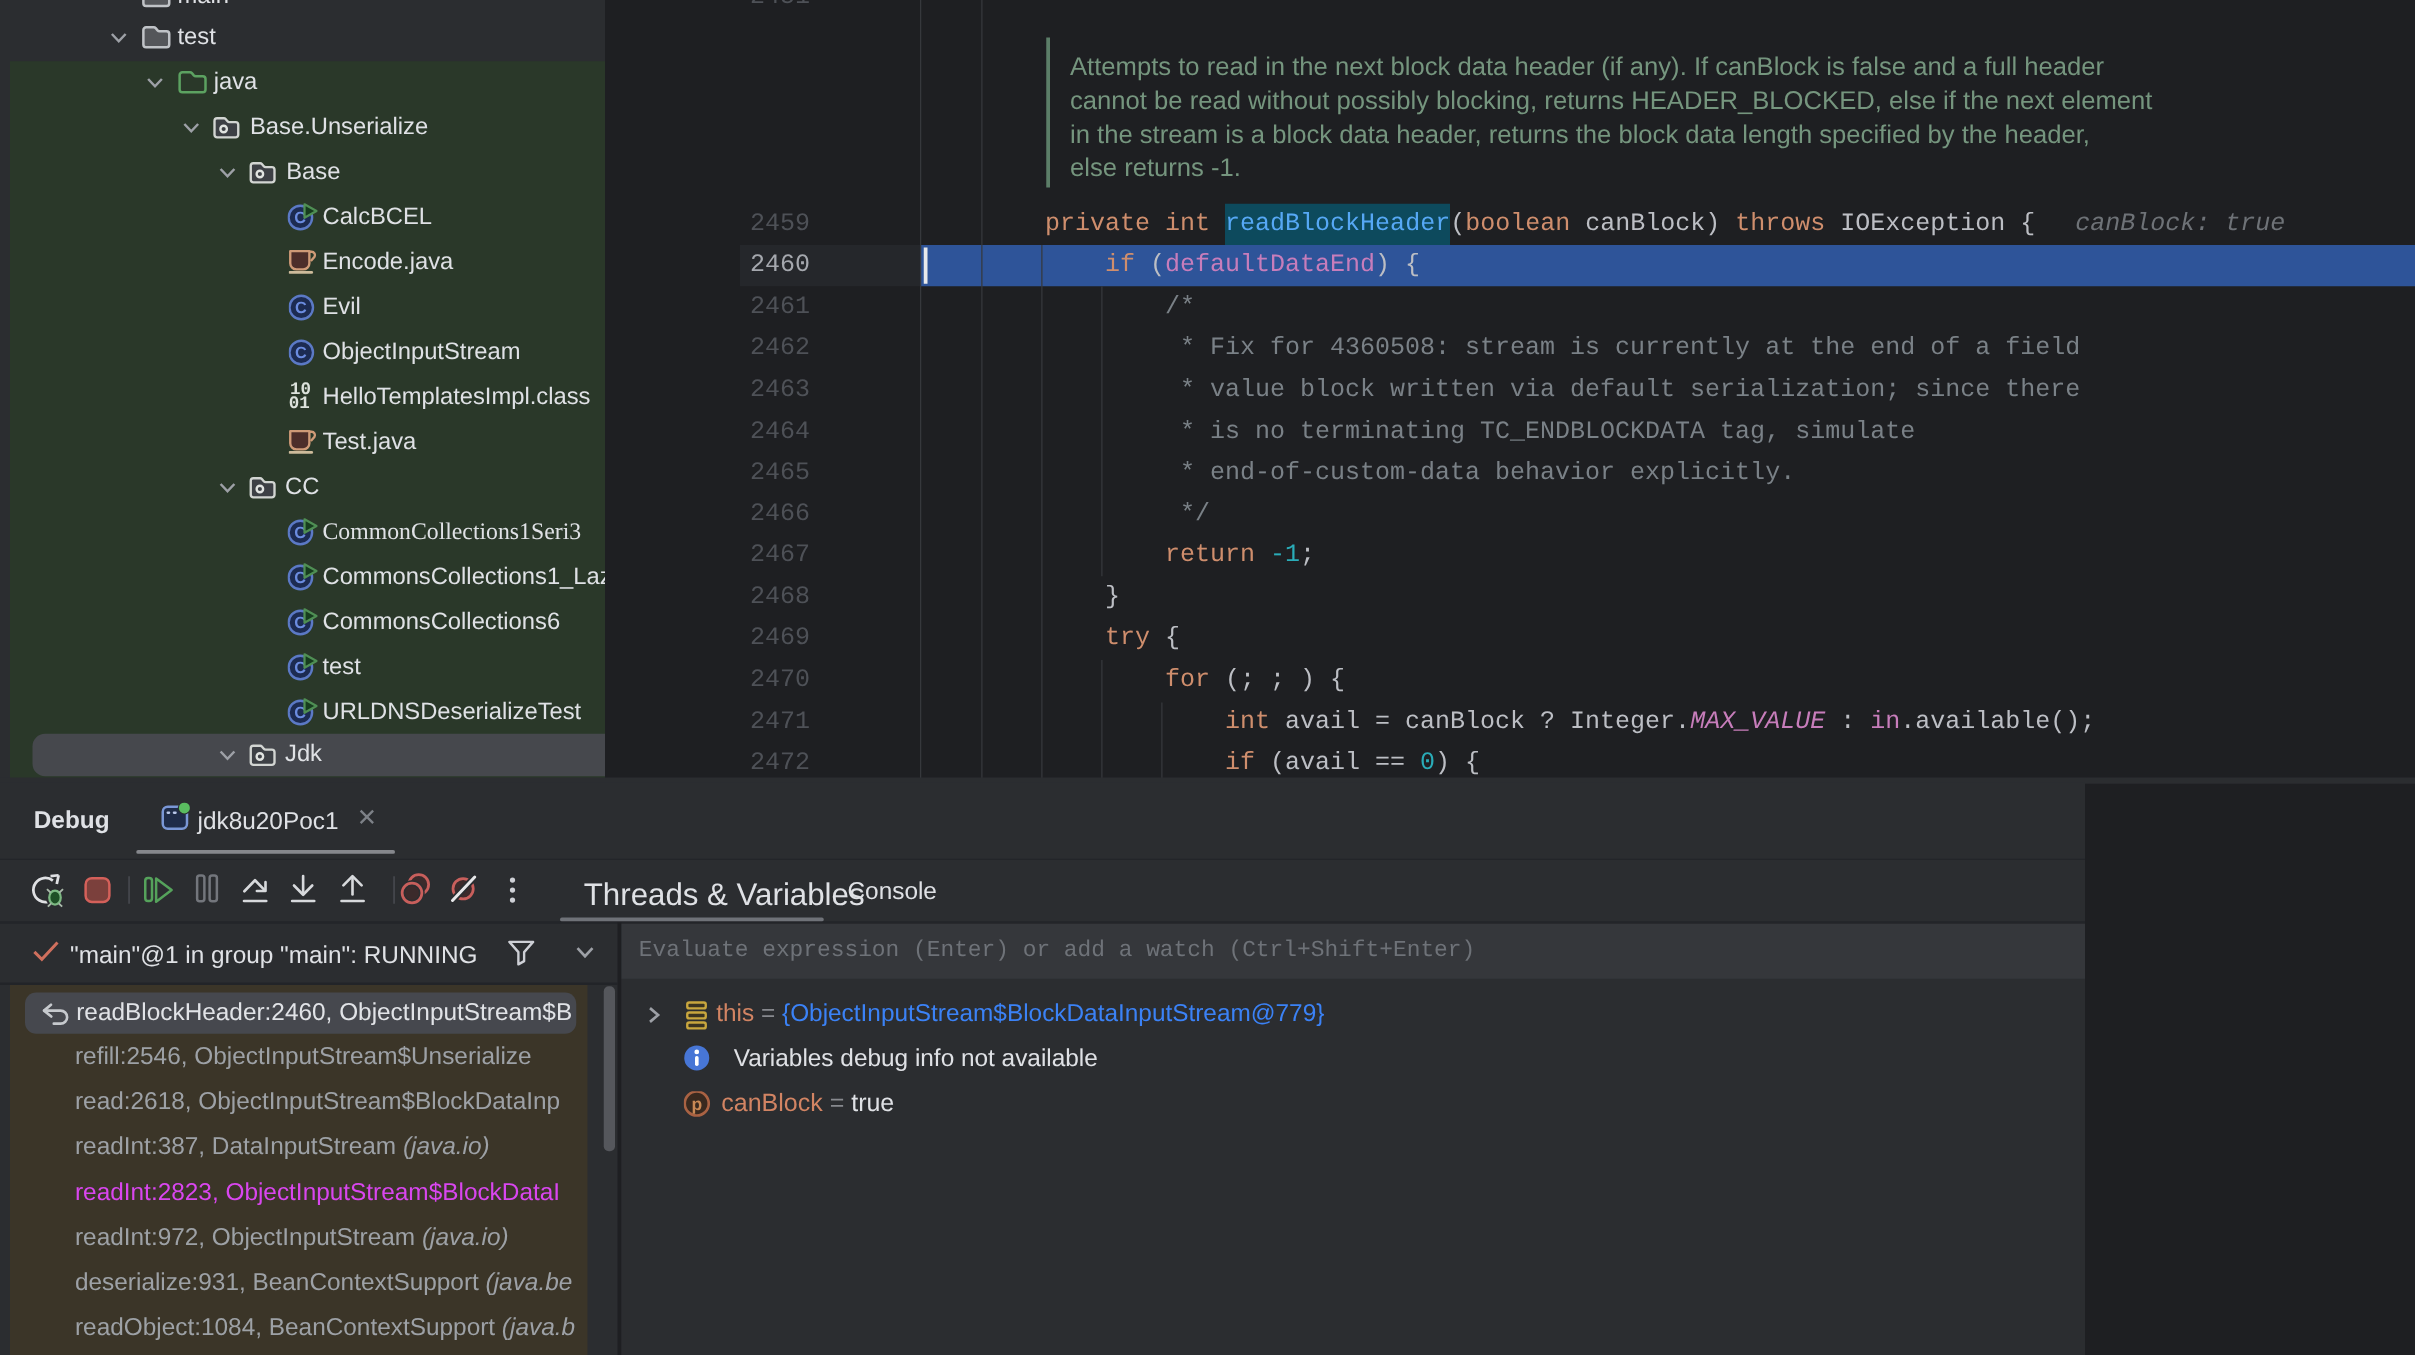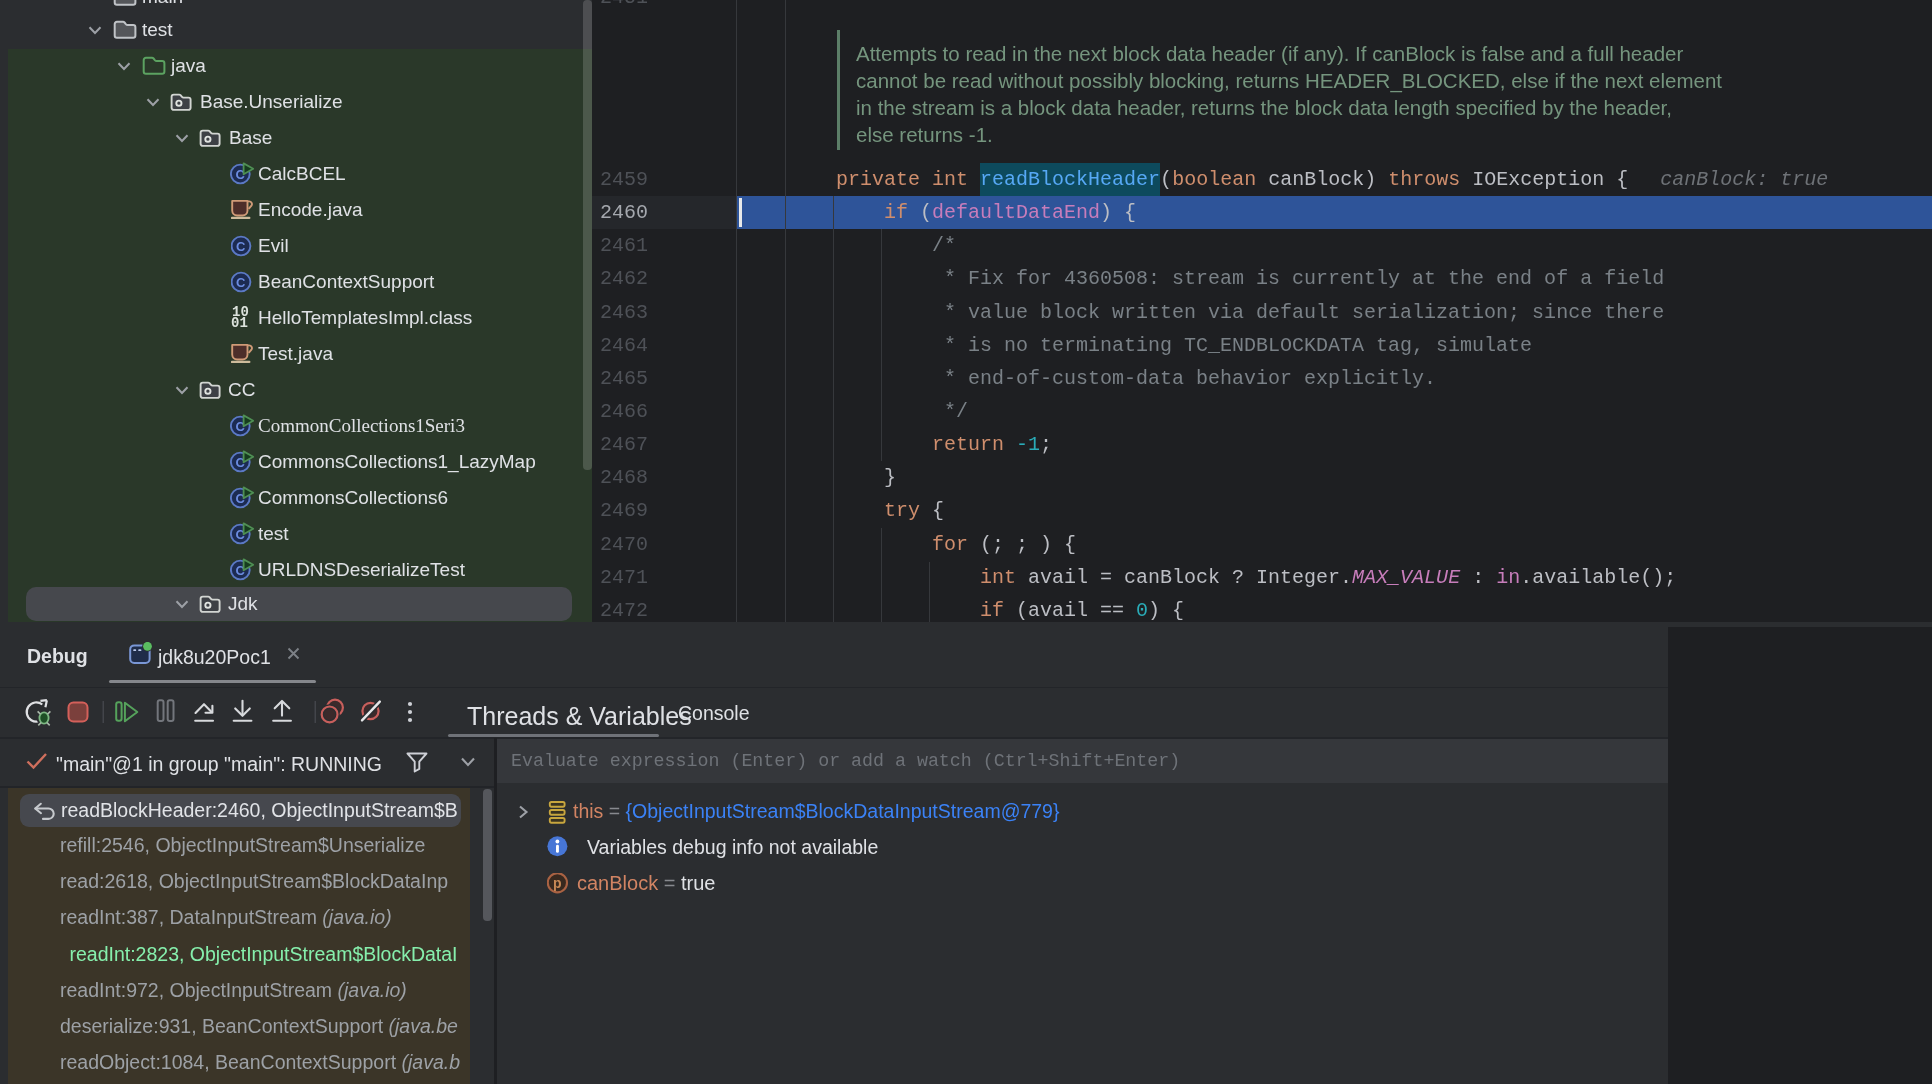--- a/index.html
+++ b/index.html
@@ -1,20 +1,20 @@
 <!DOCTYPE html>
 <html><head>
 <meta charset="utf-8">
 <style>
   html,body{margin:0;padding:0;}
   body{width:1932px;height:1084px;overflow:hidden;background:#1e1f22;font-family:"Liberation Sans",sans-serif;position:relative;}
   .abs{position:absolute;}
   .mono{font-family:"Liberation Mono",monospace;}
   
-  #tree{left:0;top:0;width:592px;height:626px;background:#2b2d30;overflow:hidden;}
+  #tree{left:0;top:0;width:484px;height:626px;background:#2b2d30;overflow:hidden;}
   #treegreen{left:8px;top:49px;width:584px;height:577px;background:#2a3829;}
   .trow{position:absolute;height:36px;left:0;width:592px;}
   .tlabel{position:absolute;font-size:19px;color:#dfe1e5;top:50%;transform:translateY(-50%);white-space:pre;}
   .ticon{position:absolute;top:50%;transform:translateY(-50%);}
   
   #editor{left:592px;top:0;width:1432px;height:626px;background:#1e1f22;overflow:hidden;}
   .lnum{position:absolute;width:56px;text-align:right;font-family:"Liberation Mono",monospace;font-size:20px;color:#4e5157;left:0;height:33px;line-height:33px;}
   .cline{position:absolute;left:196px;height:33px;line-height:33px;font-family:"Liberation Mono",monospace;font-size:20px;color:#bcbec4;white-space:pre;}
   .kw{color:#cf8e6d;}
   .cmt{color:#7a8187;}
@@ -108,21 +108,21 @@
           <text x="9.8" y="16.8" font-family="Liberation Sans" font-size="13" font-weight="bold" fill="#6b8ce0" text-anchor="middle">C</text>
         </svg>
     <div class="tlabel" style="left:258px;">Evil</div>
   </div>
 
   <div class="trow" style="top:264px;">
     <svg class="ticon" style="left:231px;" width="22" height="24" viewBox="0 0 22 24">
           <circle cx="10" cy="12" r="9.4" fill="#1c2b52" stroke="#5b79c5" stroke-width="1.9"></circle>
           <text x="9.8" y="16.8" font-family="Liberation Sans" font-size="13" font-weight="bold" fill="#6b8ce0" text-anchor="middle">C</text>
         </svg>
-    <div class="tlabel" style="left:258px;">BeanContextSupport</div>
+    <div class="tlabel" style="left:258px;">ObjectInputStream</div>
   </div>
 
   <div class="trow" style="top:300px;">
     <div class="ticon mono" style="left:231px;width:22px;font-size:14px;line-height:11px;font-weight:bold;color:#dce2dc;"><span style="margin-left:1px;">10</span><br>01</div>
     <div class="tlabel" style="left:258px;">HelloTemplatesImpl.class</div>
   </div>
 
   <div class="trow" style="top:336px;">
     <svg class="ticon" style="left:231px;" width="22" height="24" viewBox="0 0 22 24">
           <path d="M1.2,2.9 h15.3 v9.6 a5,5 0 0 1 -5,5 h-5.3 a5,5 0 0 1 -5,-5 Z" fill="#4d2e2a" stroke="#cf9a77" stroke-width="1.9" stroke-linejoin="round"></path>
@@ -355,21 +355,21 @@
   <svg class="abs" style="left:31px;top:172px;" width="28" height="28" viewBox="0 0 28 28">
     <g fill="none" stroke="#c6c9cd" stroke-width="2.1" stroke-linecap="round" stroke-linejoin="round">
       <path d="M9.8,5.8 L4.2,10.5 L10,15.2"></path>
       <path d="M4.5,10.5 H17.5 a5.2,5.2 0 0 1 0,10.4 H12"></path>
     </g>
   </svg>
   <div class="abs" style="left:61px;top:173px;width:398px;overflow:hidden;font-size:19.5px;color:#e1e3e7;white-space:pre;">readBlockHeader:2460, ObjectInputStream$B</div>
   <div class="abs" style="left:60px;top:208px;width:407px;overflow:hidden;font-size:19.5px;color:#9da1a6;white-space:pre;">refill:2546, ObjectInputStream$Unserialize</div>
   <div class="abs" style="left:60px;top:244px;width:407px;overflow:hidden;font-size:19.5px;color:#9da1a6;white-space:pre;">read:2618, ObjectInputStream$BlockDataInp</div>
   <div class="abs" style="left:60px;top:280px;width:407px;overflow:hidden;font-size:19.5px;color:#9da1a6;white-space:pre;">readInt:387, DataInputStream <i>(java.io)</i></div>
-  <div class="abs" style="left:60px;top:317px;width:407px;overflow:hidden;font-size:19.5px;color:#86efac;white-space:pre;text-align:center;">readInt:2823, ObjectInputStream$BlockDataI</div>
+  <div class="abs" style="left:60px;top:317px;width:407px;overflow:hidden;font-size:19.5px;color:#d946ef;white-space:pre;">readInt:2823, ObjectInputStream$BlockDataI</div>
   <div class="abs" style="left:60px;top:353px;width:407px;overflow:hidden;font-size:19.5px;color:#9da1a6;white-space:pre;">readInt:972, ObjectInputStream <i>(java.io)</i></div>
   <div class="abs" style="left:60px;top:389px;width:407px;overflow:hidden;font-size:19.5px;color:#9da1a6;white-space:pre;">deserialize:931, BeanContextSupport <i>(java.be</i></div>
   <div class="abs" style="left:60px;top:425px;width:407px;overflow:hidden;font-size:19.5px;color:#9da1a6;white-space:pre;">readObject:1084, BeanContextSupport <i>(java.b</i></div>
   <div class="abs" style="left:483px;top:163px;width:9px;height:132px;background:#55575c;border-radius:4px;"></div>
 
   <svg class="abs" style="left:516px;top:177px;" width="14" height="18" viewBox="0 0 14 18">
       <polyline points="4,3.5 10.5,9 4,14.5" fill="none" stroke="#9da0a6" stroke-width="2.1"></polyline>
     </svg>
   <svg class="abs" style="left:547px;top:174px;" width="24" height="26" viewBox="0 0 24 26">
     <rect x="2.8" y="2" width="14.8" height="4.7" rx="1.6" fill="#3a3320" stroke="#c8a63e" stroke-width="1.9"></rect>

